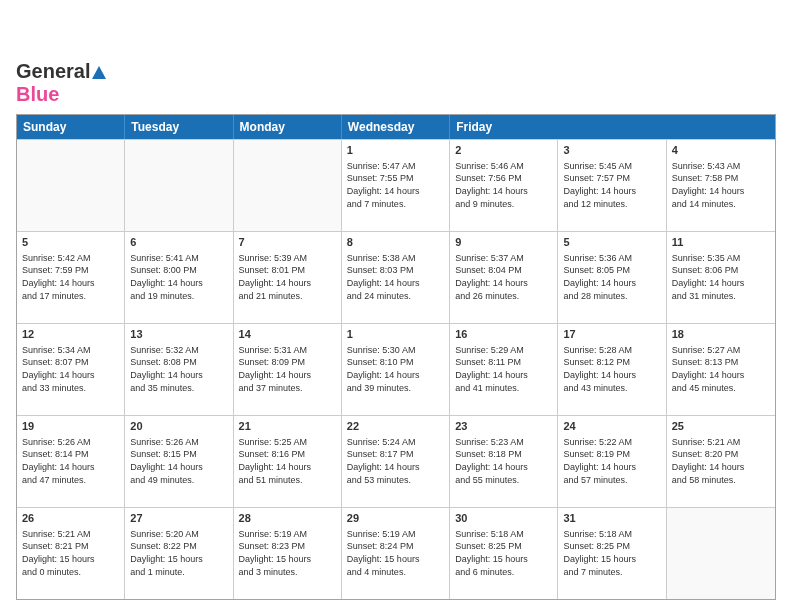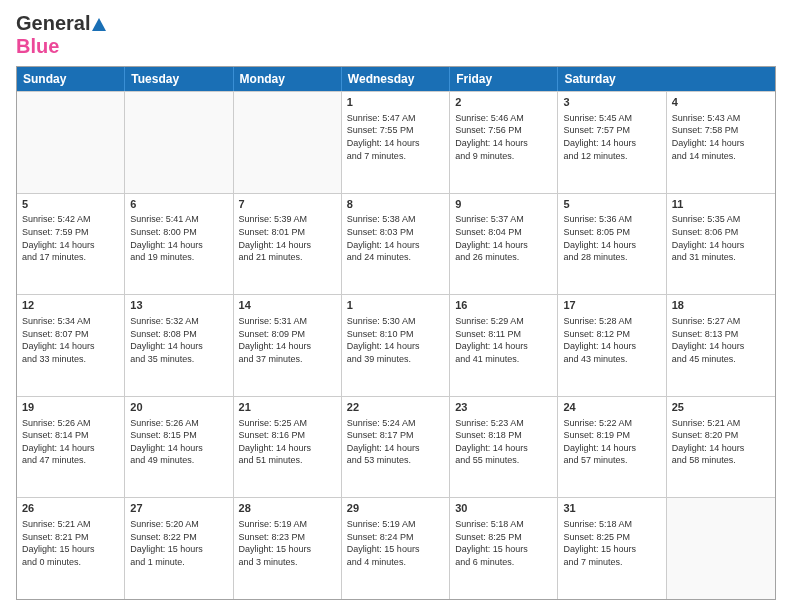--- a/index.html
+++ b/index.html
@@ -20,20 +20,21 @@
     .header {
       display: flex;
       justify-content: space-between;
       align-items: flex-start;
       margin-bottom: 8px;
     }
     .logo {
       display: flex;
       flex-direction: column;
       align-items: flex-start;
+      margin-top: 48px;
     }
     .logo-row {
       display: flex;
       align-items: center;
     }
     .header-right {
       text-align: right;
     }
     .month-title {
       font-size: 36px;
@@ -119,21 +120,20 @@
     </div>
   </div>
 
   <div class="calendar">
     <div class="cal-header-row">
     <div class="cal-header-cell">Sunday</div>
         <div class="cal-header-cell">Tuesday</div>
         <div class="cal-header-cell">Monday</div>
         <div class="cal-header-cell">Wednesday</div>
         <div class="cal-header-cell">Friday</div>
-        <div class="cal-header-cell">Saturday</div>
       </div>
     <div class="cal-body">
     <div class="cal-week">
           <div class="cal-cell empty"></div>
           <div class="cal-cell empty"></div>
           <div class="cal-cell empty"></div>
           <div class="cal-cell">
             <span class="day-num">1</span>
             <div class="cal-cell-text">Sunrise: 5:47 AM<br>Sunset: 7:55 PM<br>Daylight: 14 hours<br>and 7 minutes.</div>
           </div>

